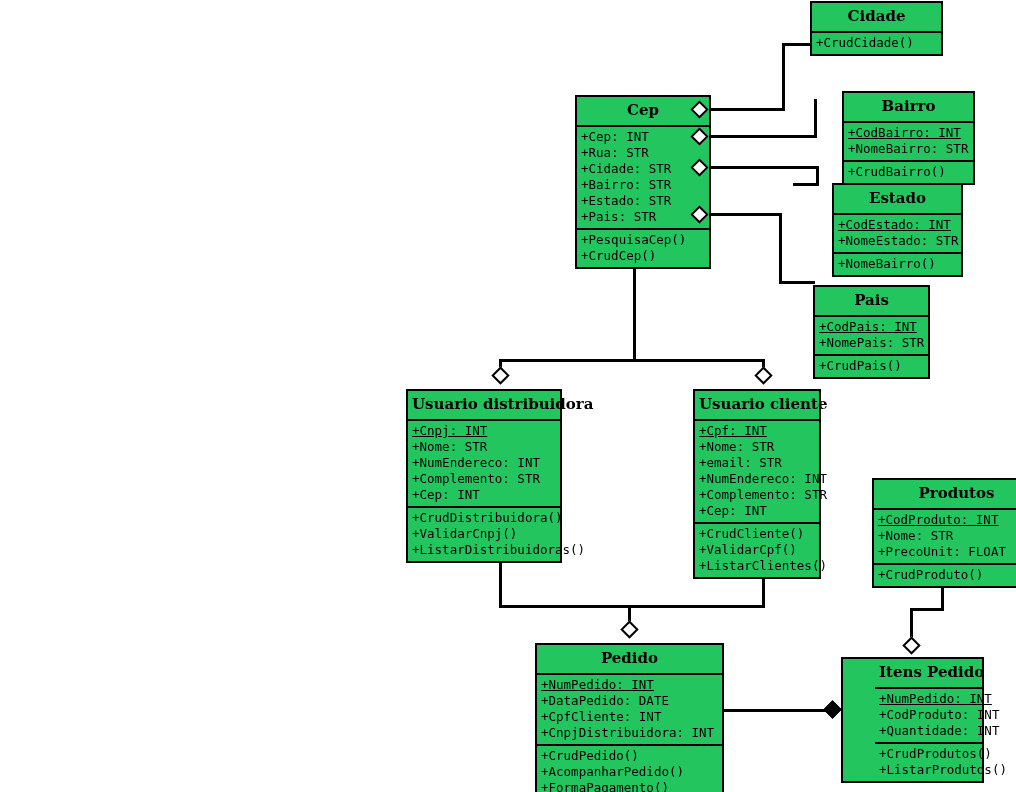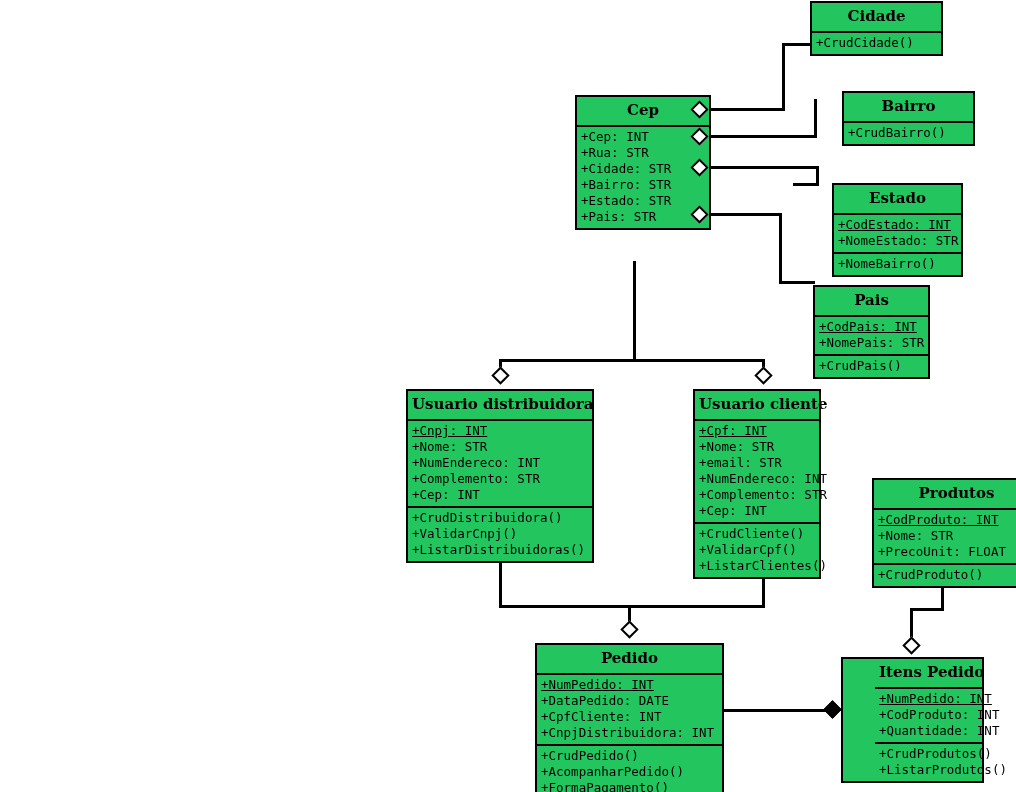--- a/index.html
+++ b/index.html
@@ -128,20 +128,24 @@
   <div class="uml-class" style="left:810px; top:1px; width:133px;">
     <div class="uml-name">Cidade</div>
     <div class="uml-compartment">
       <div class="uml-row">+CrudCidade()</div>
     </div>
   </div>
 
   <div class="uml-class" style="left:810px; top:91px; width:133px;margin-left:32px;">
     <div class="uml-name">Bairro</div>
     <div class="uml-compartment">
+      <div class="uml-row pk">+CodBairro: INT</div>
+      <div class="uml-row">+NomeBairro: STR</div>
+    </div>
+    <div class="uml-compartment">
       <div class="uml-row">+CrudBairro()</div>
     </div>
   </div>
 
   <div class="uml-class" style="left:832px; top:183px; width:131px;">
     <div class="uml-name">Estado</div>
     <div class="uml-compartment">
       <div class="uml-row pk">+CodEstado: INT</div>
       <div class="uml-row">+NomeEstado: STR</div>
     </div>
@@ -164,23 +168,27 @@
   <div class="uml-class" style="left:575px; top:95px; width:136px;">
     <div class="uml-name">Cep</div>
     <div class="uml-compartment">
       <div class="uml-row">+Cep: INT</div>
       <div class="uml-row">+Rua: STR</div>
       <div class="uml-row">+Cidade: STR</div>
       <div class="uml-row">+Bairro: STR</div>
       <div class="uml-row">+Estado: STR</div>
       <div class="uml-row">+Pais: STR</div>
     </div>
-  </div>
-
-  <div class="uml-class" style="left:406px; top:389px; width:188px;">
+    <div class="uml-compartment">
+      <div class="uml-row">+PesquisaCep()</div>
+      <div class="uml-row">+CrudCep()</div>
+    </div>
+  </div>
+
+  <div class="uml-class" style="left:406px; top:389px; width:156px;">
     <div class="uml-name">Usuario distribuidora</div>
     <div class="uml-compartment">
       <div class="uml-row pk">+Cnpj: INT</div>
       <div class="uml-row">+Nome: STR</div>
       <div class="uml-row">+NumEndereco: INT</div>
       <div class="uml-row">+Complemento: STR</div>
       <div class="uml-row">+Cep: INT</div>
     </div>
     <div class="uml-compartment">
       <div class="uml-row">+CrudDistribuidora()</div>

